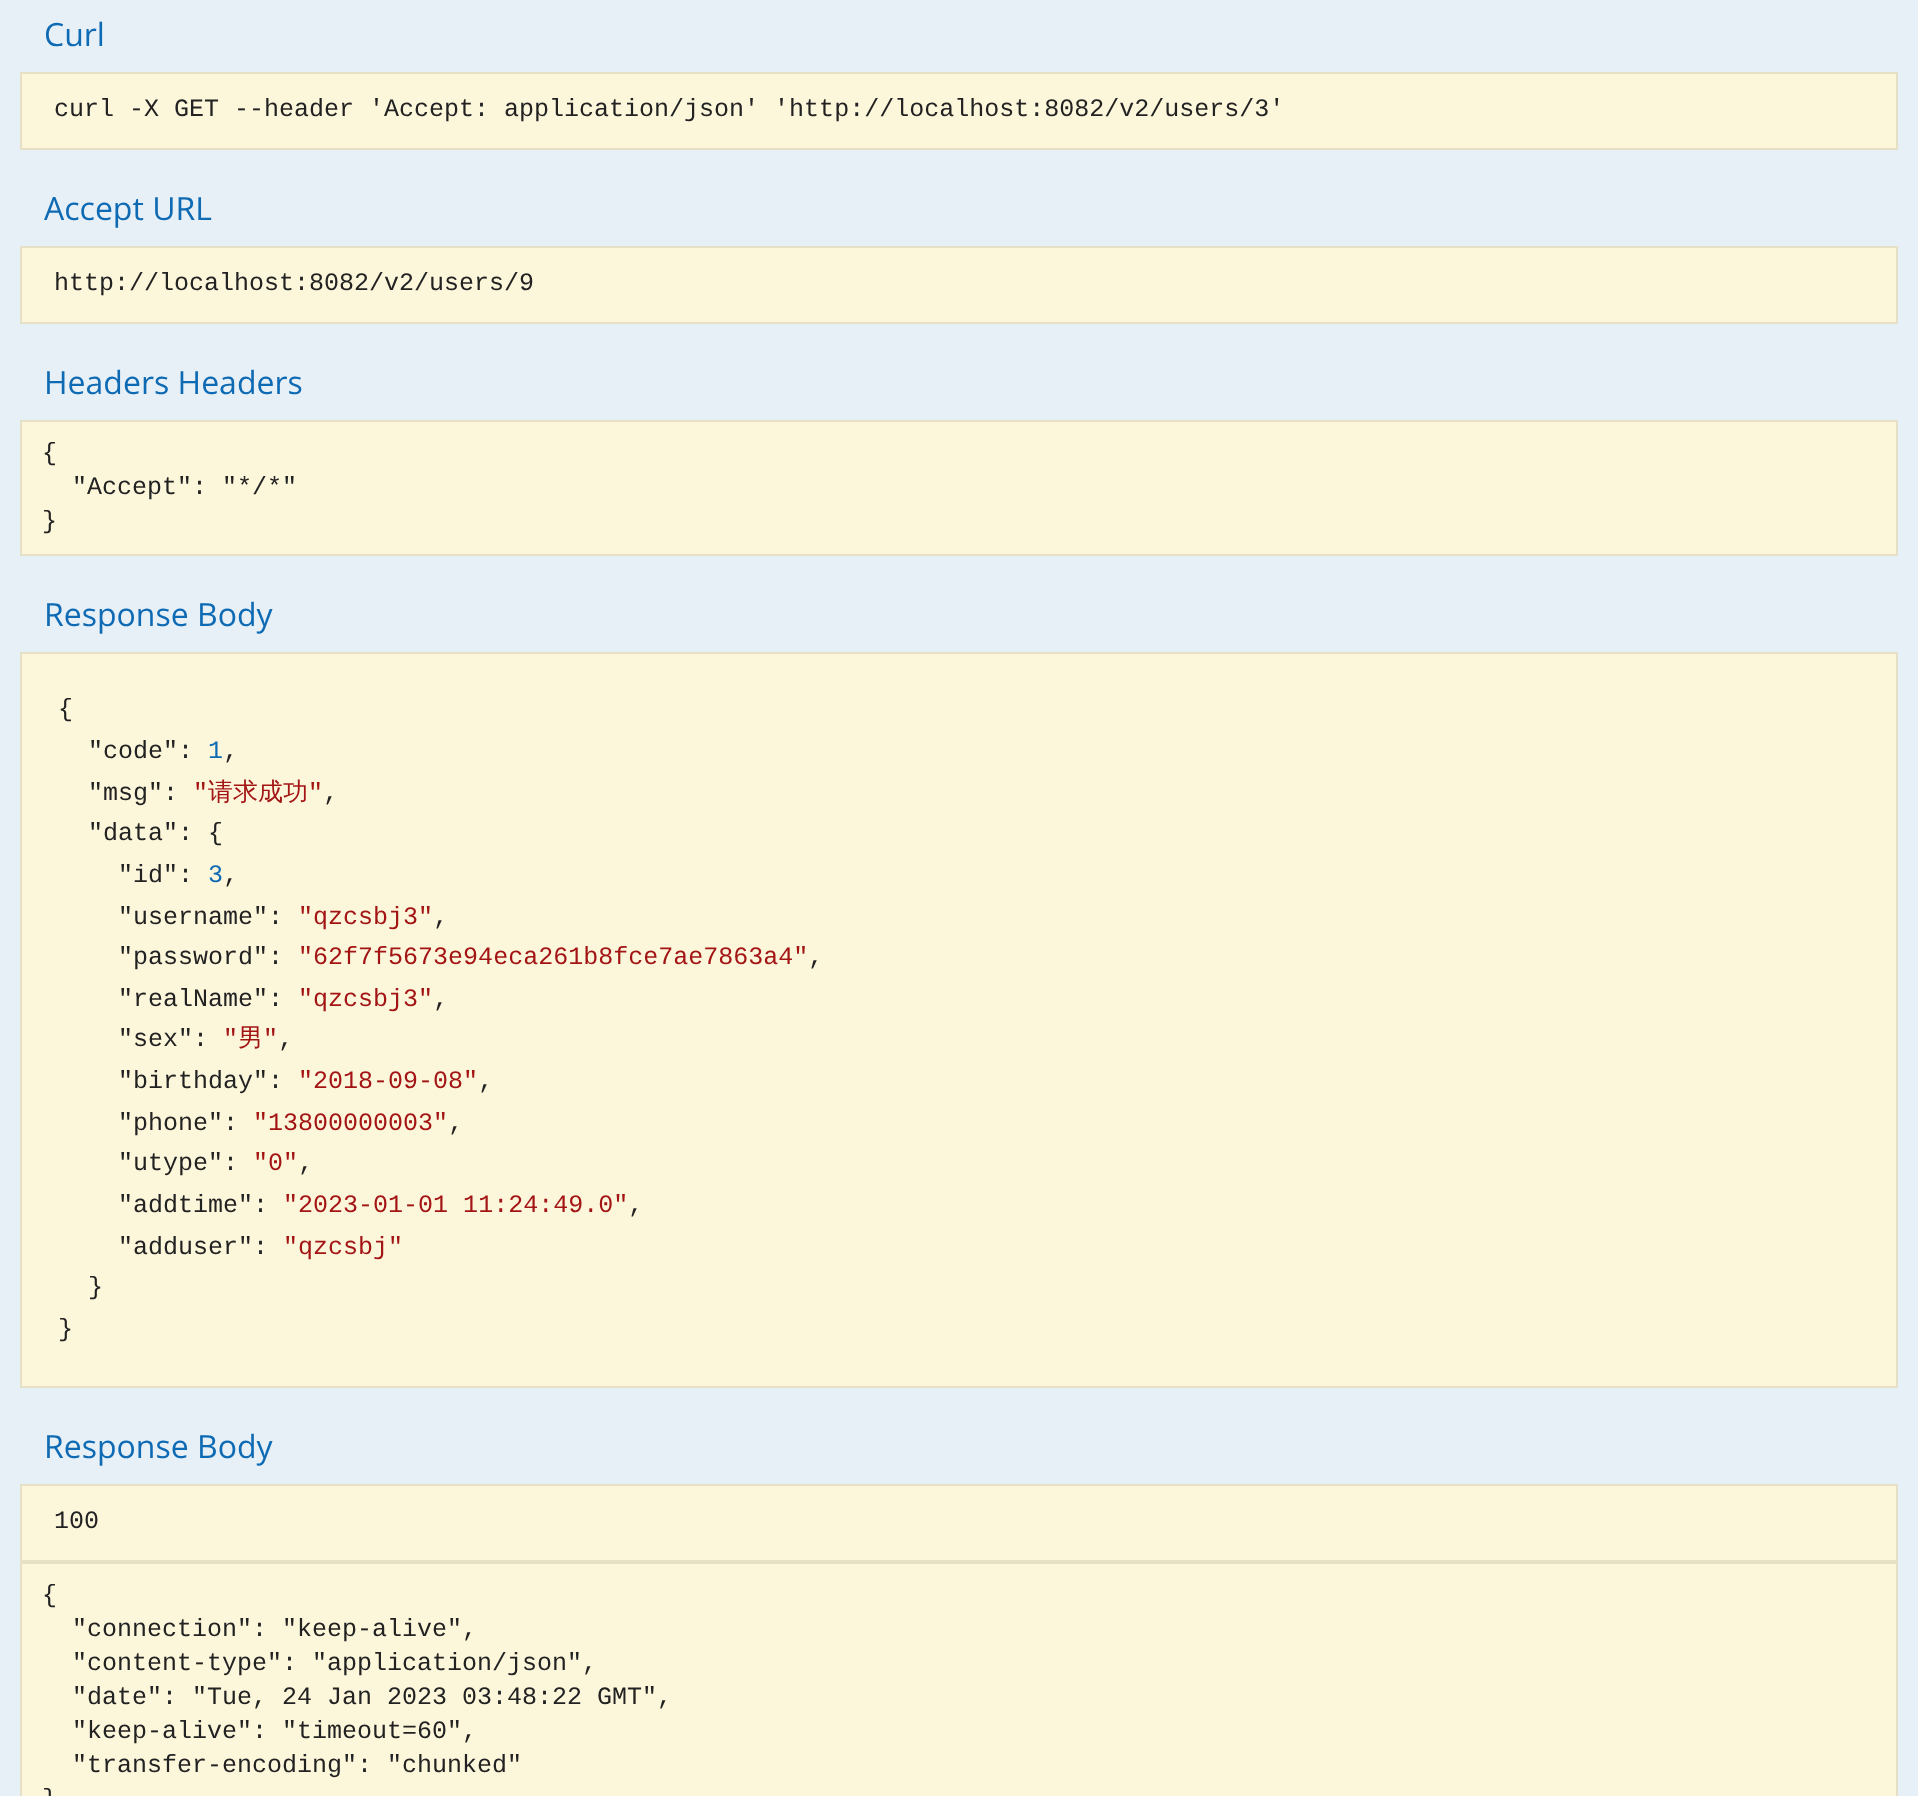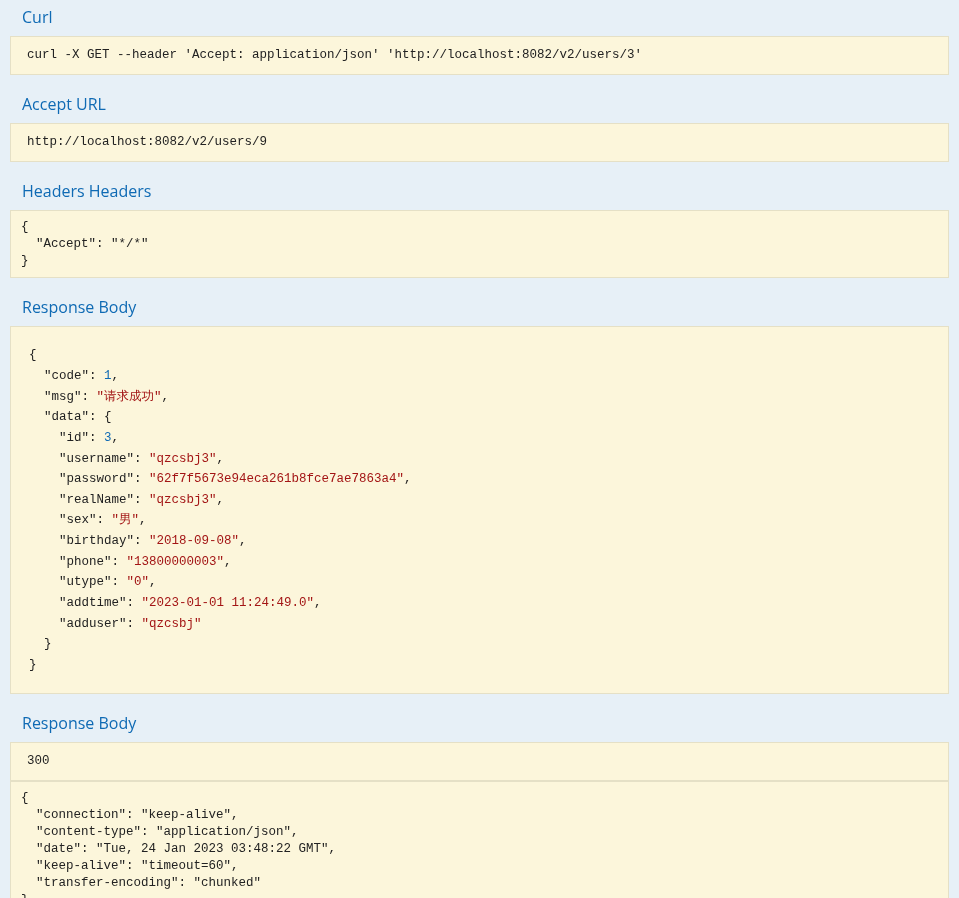--- a/index.html
+++ b/index.html
@@ -86,21 +86,21 @@
     <span class="tok-key">"birthday"</span><span class="tok-punc">: </span><span class="tok-str">"2018-09-08"</span><span class="tok-punc">,</span>
     <span class="tok-key">"phone"</span><span class="tok-punc">: </span><span class="tok-str">"13800000003"</span><span class="tok-punc">,</span>
     <span class="tok-key">"utype"</span><span class="tok-punc">: </span><span class="tok-str">"0"</span><span class="tok-punc">,</span>
     <span class="tok-key">"addtime"</span><span class="tok-punc">: </span><span class="tok-str">"2023-01-01 11:24:49.0"</span><span class="tok-punc">,</span>
     <span class="tok-key">"adduser"</span><span class="tok-punc">: </span><span class="tok-str">"qzcsbj"</span>
   <span class="tok-punc">}</span>
 <span class="tok-punc">}</span></div>
   </div>
 
   <h4 class="section-heading">Response Body</h4>
-  <div class="block code">300</div>
+  <div class="block code">100</div>
 
   <div class="block">{
   "connection": "keep-alive",
   "content-type": "application/json",
   "date": "Tue, 24 Jan 2023 03:48:22 GMT",
   "keep-alive": "timeout=60",
   "transfer-encoding": "chunked"
 }</div>
 
 </div>

